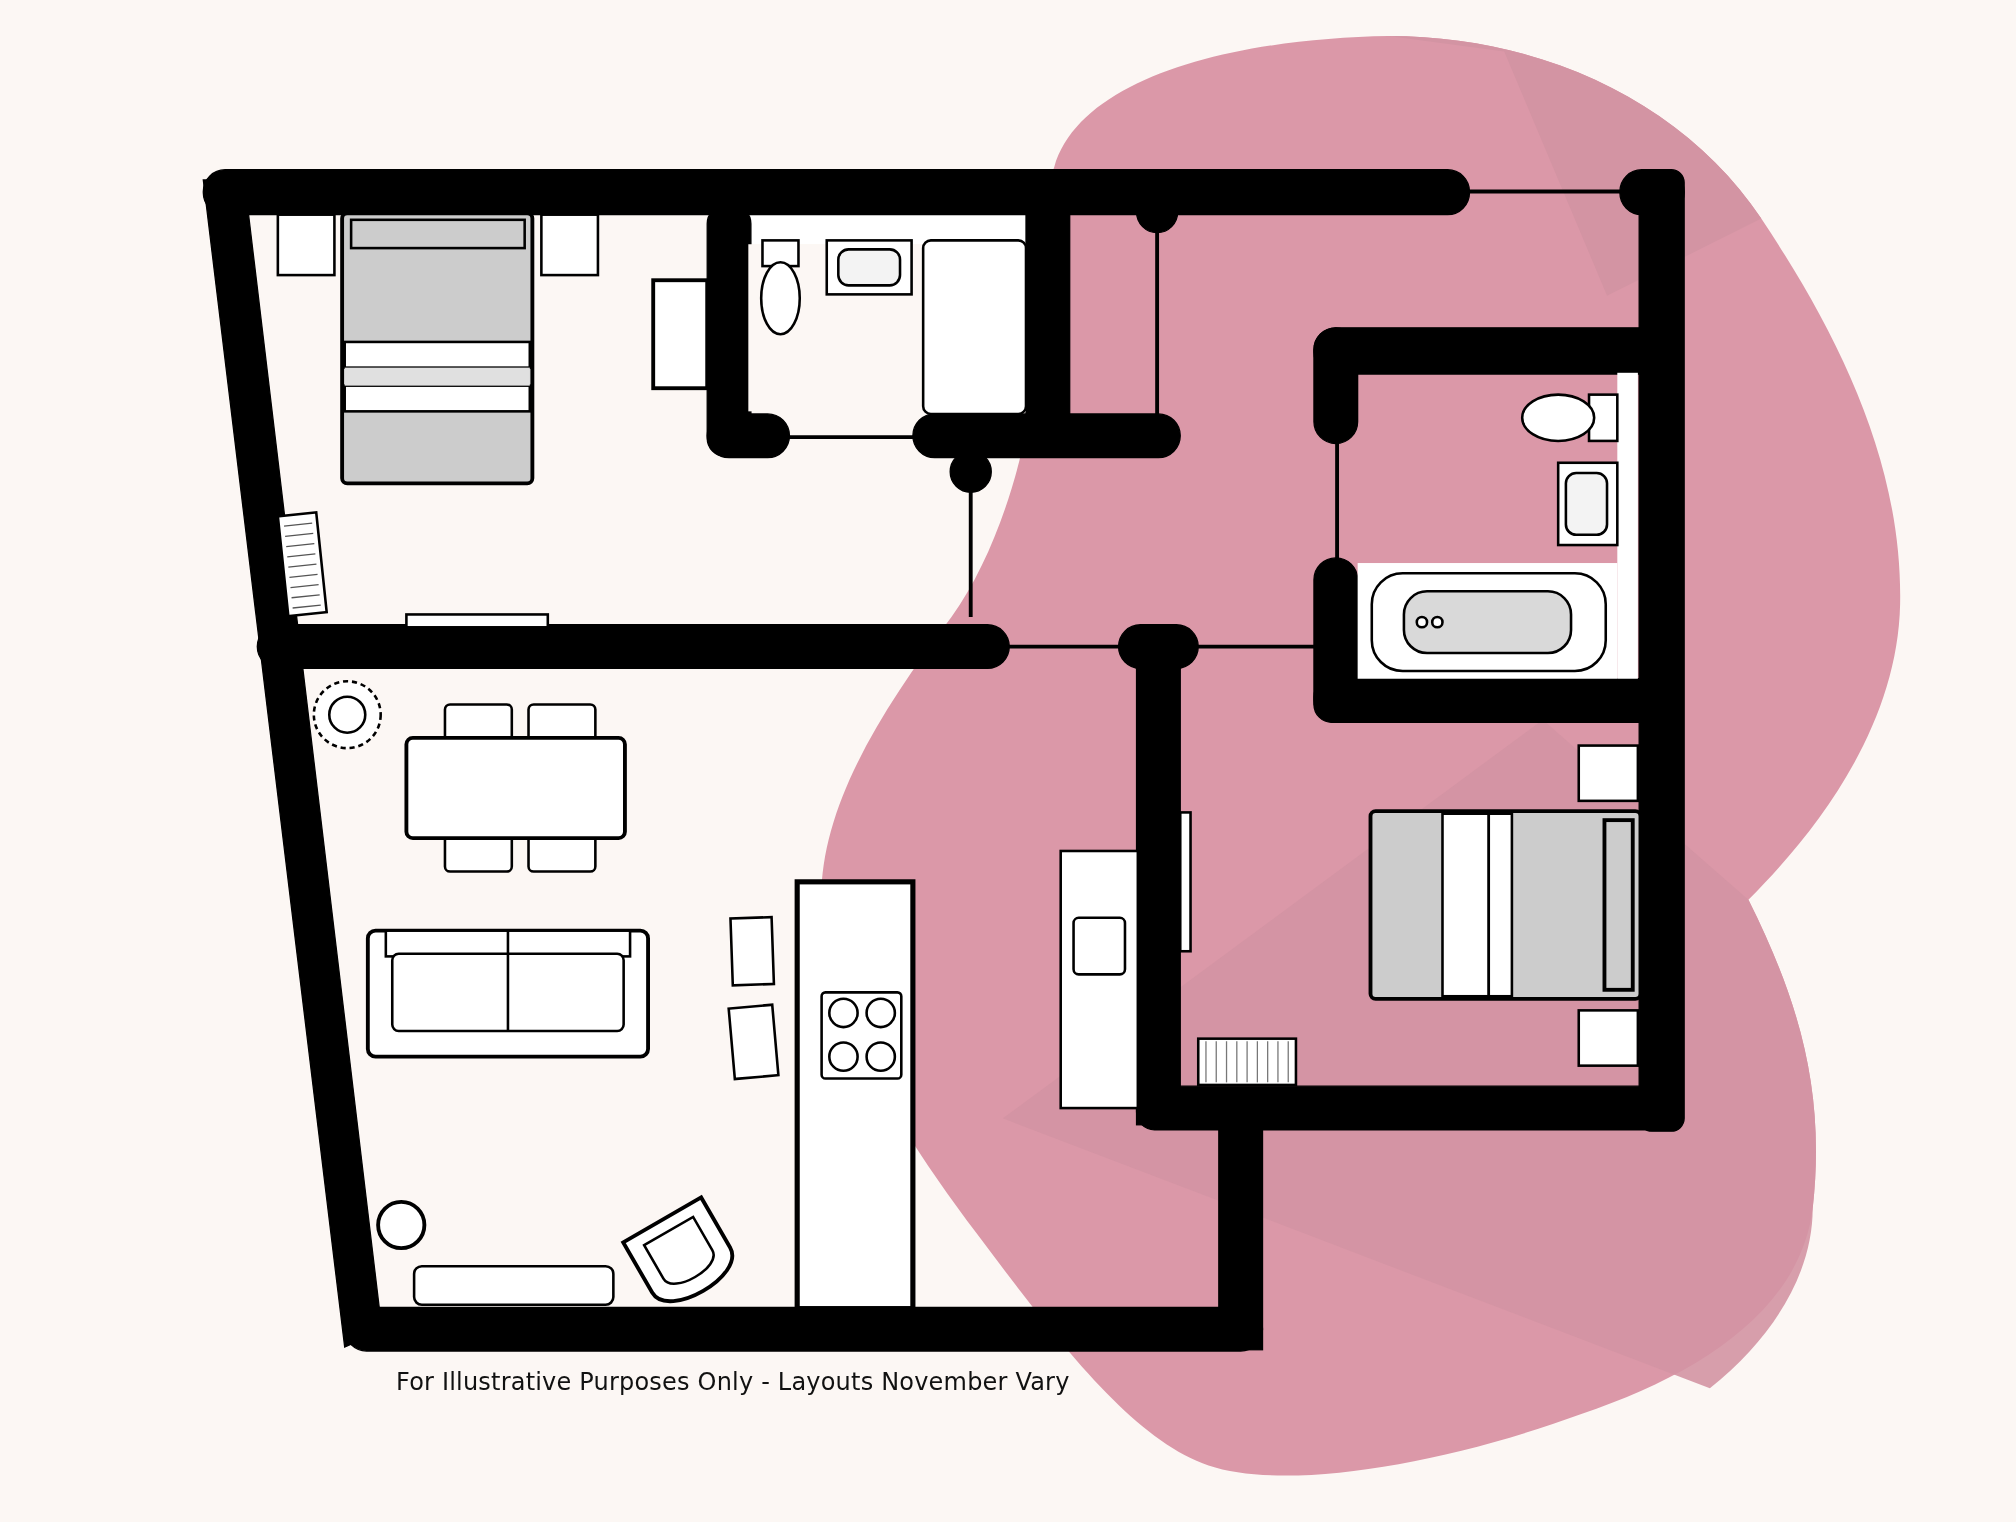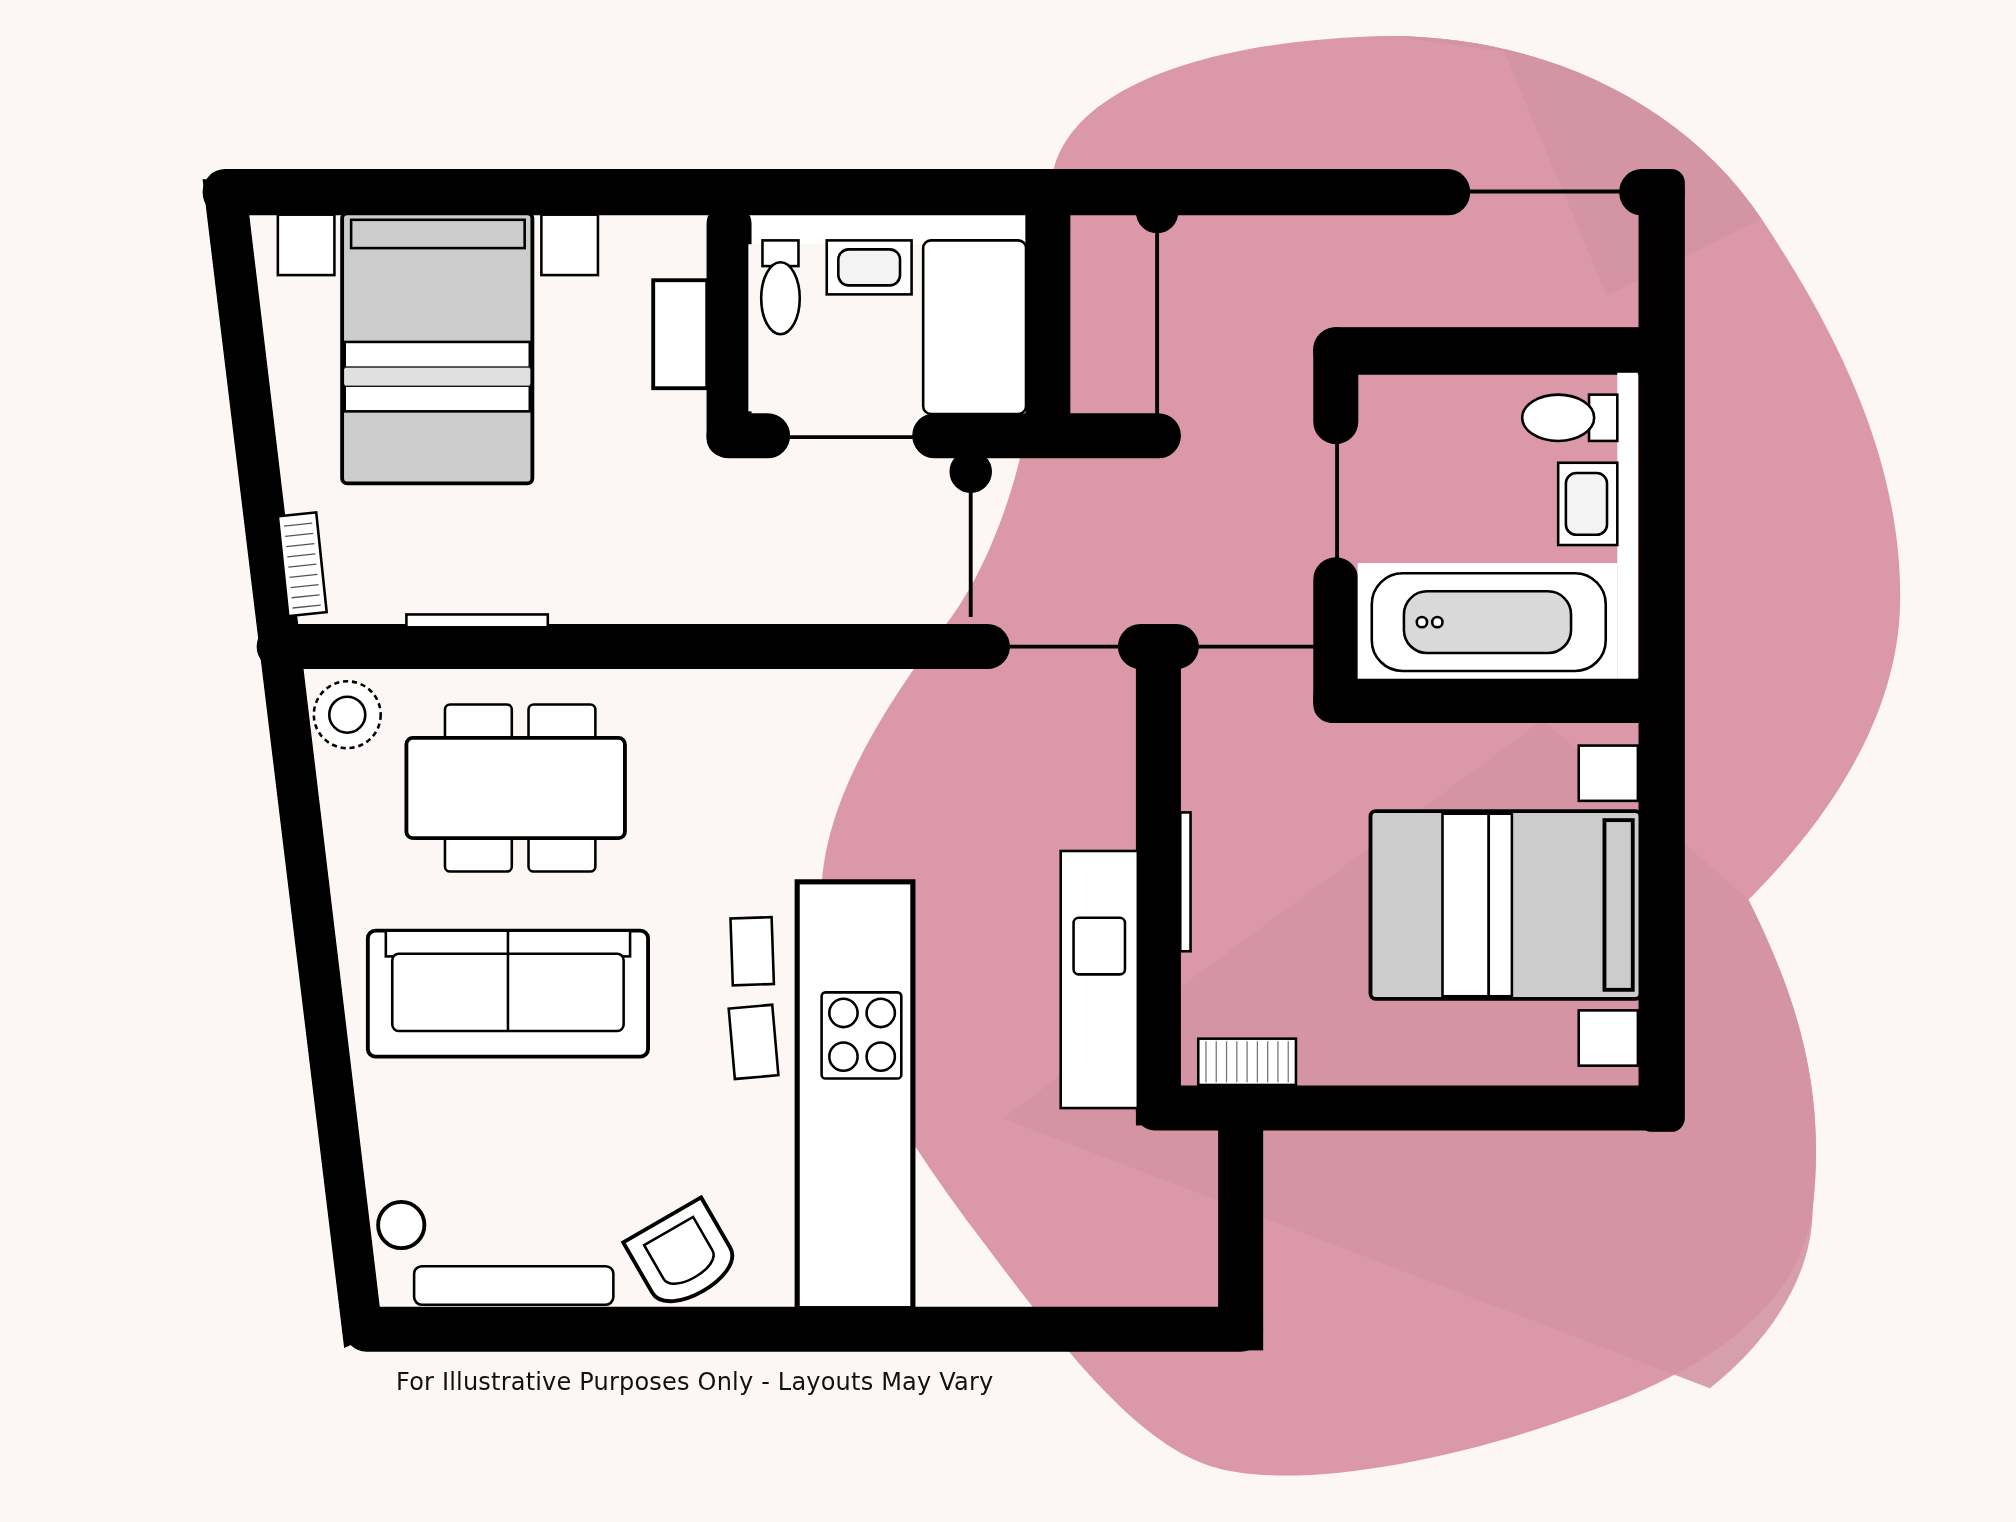--- a/index.html
+++ b/index.html
@@ -175,13 +175,13 @@
     </g>
     <circle cx="312" cy="953" r="18" stroke-width="3"></circle>
     <rect x="322" y="985" width="155" height="30" rx="6"></rect>
     <g transform="rotate(-30 530 975)">
       <path d="M495,945 L565,945 L565,990 C565,1015 495,1015 495,990 Z" stroke-width="3"></path>
       <path d="M508,955 L552,955 L552,985 C552,1000 508,1000 508,985 Z"></path>
     </g>
   </g>
 </svg>
 
-<div class="caption">For Illustrative Purposes Only - Layouts May Vary</div>
+<div class="caption">For Illustrative Purposes Only - Layouts November Vary</div>
 
 </body></html>

